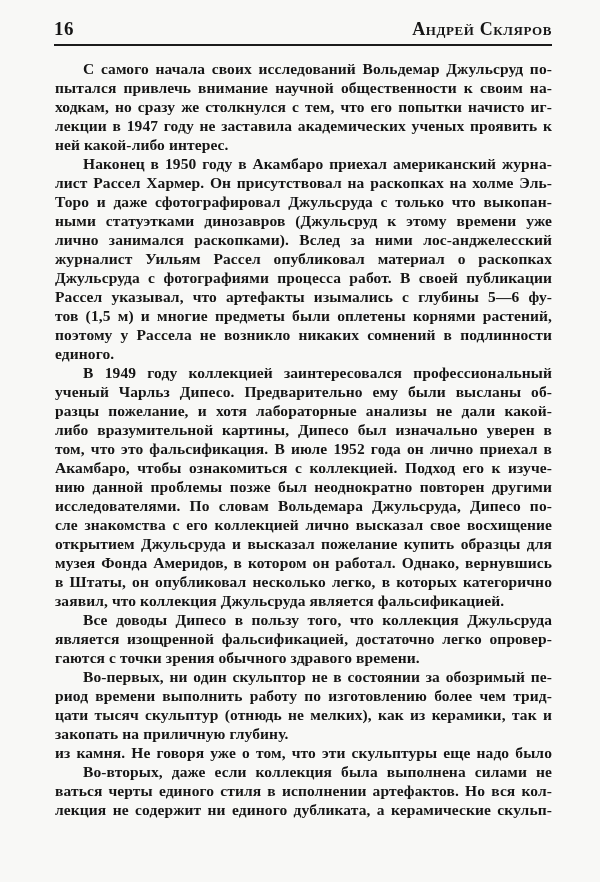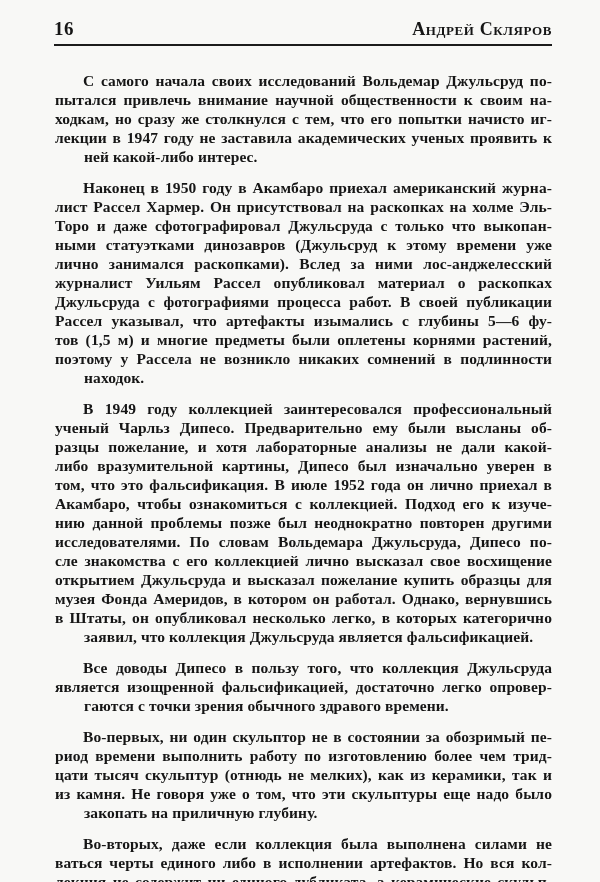--- a/index.html
+++ b/index.html
@@ -58,25 +58,23 @@
     font-weight: bold;
     line-height: 19px;
     height: 19px;
     white-space: nowrap;
     text-align: justify;
     text-align-last: justify;
     letter-spacing: 0.1px;
   }
   .line.first {
     padding-left: 28px;
-    margin-top: 12px;
   }
   .line.para-end {
     text-align-last: left;
-    margin-left: 29px;
   }
 </style>
 </head>
 <body>
 
 <div class="page">
   <div class="running-header">
     <span class="page-number">16</span>
     <span class="running-author">Андрей Скляров</span>
   </div>
@@ -94,21 +92,21 @@
         <div class="line first">Наконец в 1950 году в Акамбаро приехал американский журна-</div>
         <div class="line">лист Рассел Хармер. Он присутствовал на раскопках на холме Эль-</div>
         <div class="line">Торо и даже сфотографировал Джульсруда с только что выкопан-</div>
         <div class="line">ными статуэтками динозавров (Джульсруд к этому времени уже</div>
         <div class="line">лично занимался раскопками). Вслед за ними лос-анджелесский</div>
         <div class="line">журналист Уильям Рассел опубликовал материал о раскопках</div>
         <div class="line">Джульсруда с фотографиями процесса работ. В своей публикации</div>
         <div class="line">Рассел указывал, что артефакты изымались с глубины 5—6 фу-</div>
         <div class="line">тов (1,5 м) и многие предметы были оплетены корнями растений,</div>
         <div class="line">поэтому у Рассела не возникло никаких сомнений в подлинности</div>
-        <div class="line para-end">находок.</div>
+        <div class="line para-end">единого.</div>
       </div>
       <div class="paragraph">
         <div class="line first">В 1949 году коллекцией заинтересовался профессиональный</div>
         <div class="line">ученый Чарльз Дипесо. Предварительно ему были высланы об-</div>
         <div class="line">разцы пожелание, и хотя лабораторные анализы не дали какой-</div>
         <div class="line">либо вразумительной картины, Дипесо был изначально уверен в</div>
         <div class="line">том, что это фальсификация. В июле 1952 года он лично приехал в</div>
         <div class="line">Акамбаро, чтобы ознакомиться с коллекцией. Подход его к изуче-</div>
         <div class="line">нию данной проблемы позже был неоднократно повторен другими</div>
         <div class="line">исследователями. По словам Вольдемара Джульсруда, Дипесо по-</div>
@@ -120,22 +118,22 @@
       </div>
       <div class="paragraph">
         <div class="line first">Все доводы Дипесо в пользу того, что коллекция Джульсруда</div>
         <div class="line">является изощренной фальсификацией, достаточно легко опровер-</div>
         <div class="line para-end">гаются с точки зрения обычного здравого времени.</div>
       </div>
       <div class="paragraph">
         <div class="line first">Во-первых, ни один скульптор не в состоянии за обозримый пе-</div>
         <div class="line">риод времени выполнить работу по изготовлению более чем трид-</div>
         <div class="line">цати тысяч скульптур (отнюдь не мелких), как из керамики, так и</div>
+        <div class="line para-end">закопать на приличную глубину.</div>
         <div class="line">из камня. Не говоря уже о том, что эти скульптуры еще надо было</div>
-        <div class="line para-end">закопать на приличную глубину.</div>
       </div>
       <div class="paragraph">
         <div class="line first">Во-вторых, даже если коллекция была выполнена силами не</div>
-        <div class="line">ваться черты единого либо в исполнении артефактов. Но вся кол-</div>
+        <div class="line">ваться черты единого стиля в исполнении артефактов. Но вся кол-</div>
         <div class="line">лекция не содержит ни единого дубликата, а керамические скульп-</div>
       </div>
     </div>
 </div>
 
 </body></html>

